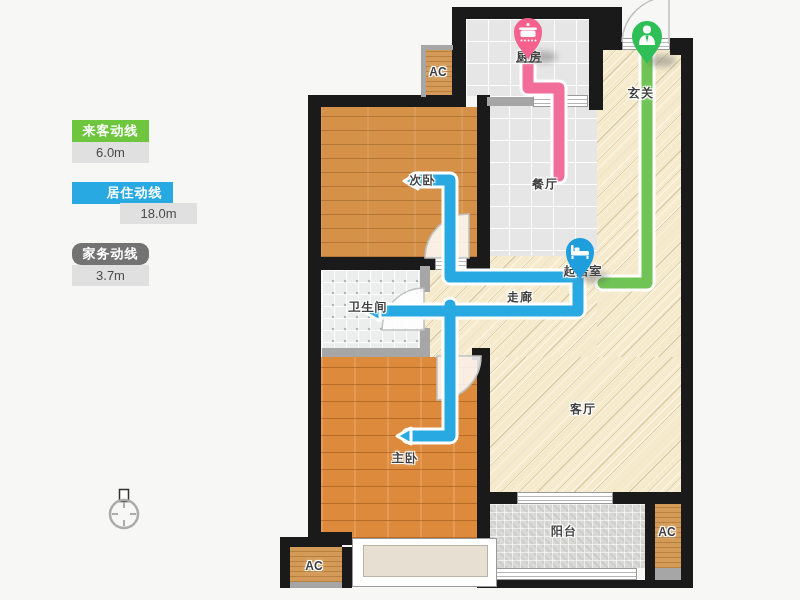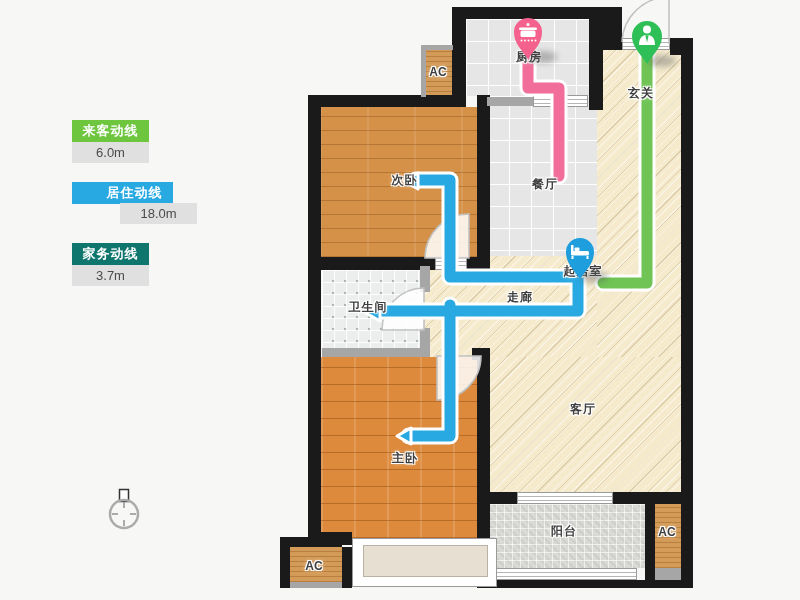--- a/index.html
+++ b/index.html
@@ -4,21 +4,21 @@
 <style>
   html,body{margin:0;padding:0;background:#f7f7f5;}
   .canvas{position:relative;width:800px;height:600px;background:#f7f7f5;overflow:hidden;
           font-family:"Liberation Sans","DejaVu Sans",sans-serif;}
   .abs{position:absolute;}
   
   .legend-head{position:absolute;width:77px;height:22px;line-height:22px;text-align:center;
     color:#fff;font-size:13px;font-weight:bold;letter-spacing:1px;}
   .legend-val{position:absolute;width:77px;height:21px;line-height:21px;text-align:center;
     background:#e0e0e0;color:#4a4a4a;font-size:13px;}
-  .lh-green{background:#6ec53e;} .lh-blue{background:#29a9e1;} .lh-pink{background:#0f766e;}
+  .lh-green{background:#6ec53e;} .lh-blue{background:#29a9e1;} .lh-pink{background:#737373;border-radius:9px;}
   
   .beige{background-color:#f5eacc;background-image:
     repeating-linear-gradient(135deg,rgba(255,255,255,.45) 0 1px,transparent 1px 7px),
     repeating-linear-gradient(135deg,rgba(164,142,94,.30) 0 1px,transparent 1px 13px);}
   .tiles{background-color:#e6e6e6;background-image:
     linear-gradient(rgba(255,255,255,.95) 1px,transparent 1px),
     linear-gradient(90deg,rgba(255,255,255,.95) 1px,transparent 1px);background-size:22px 22px;}
   .bathtiles{background-color:#ebeeec;background-image:
     radial-gradient(circle,#aeb6b2 1.4px,transparent 1.6px),
     linear-gradient(rgba(255,255,255,.95) 1px,transparent 1px),
@@ -155,23 +155,23 @@
       <circle cx="124" cy="514" r="14" fill="none" stroke="#ababab" stroke-width="2.5"></circle>
       <g stroke="#ababab" stroke-width="2">
         <line x1="124" y1="502" x2="124" y2="508"></line>
         <line x1="124" y1="520" x2="124" y2="526"></line>
         <line x1="112" y1="514" x2="118" y2="514"></line>
         <line x1="130" y1="514" x2="136" y2="514"></line>
       </g>
     </g>
   </svg>
 
-  <span class="rlabel" style="left:529px;top:57px;">厨房</span>
+  <span class="rlabel" style="left:529px;top:57px;text-decoration:underline;">厨房</span>
   <span class="rlabel" style="left:641px;top:93px;">玄关</span>
-  <span class="rlabel" style="left:386px;top:180px;padding-left:37px;">次卧</span>
+  <span class="rlabel" style="left:404px;top:180px;padding-left:37px;">次卧</span>
   <span class="rlabel" style="left:545px;top:184px;">餐厅</span>
   <span class="rlabel" style="left:583px;top:271px;">起居室</span>
   <span class="rlabel" style="left:520px;top:297px;">走廊</span>
   <span class="rlabel" style="left:368px;top:307px;">卫生间</span>
   <span class="rlabel" style="left:583px;top:409px;font-family:Liberation Mono, monospace;">客厅</span>
   <span class="rlabel" style="left:405px;top:441px;margin-top:17px;">主卧</span>
   <span class="rlabel" style="left:564px;top:531px;">阳台</span>
   <span class="rlabel aclabel" style="left:438px;top:72px;">AC</span>
   <span class="rlabel aclabel" style="left:314px;top:566px;">AC</span>
   <span class="rlabel aclabel" style="left:667px;top:532px;">AC</span>

